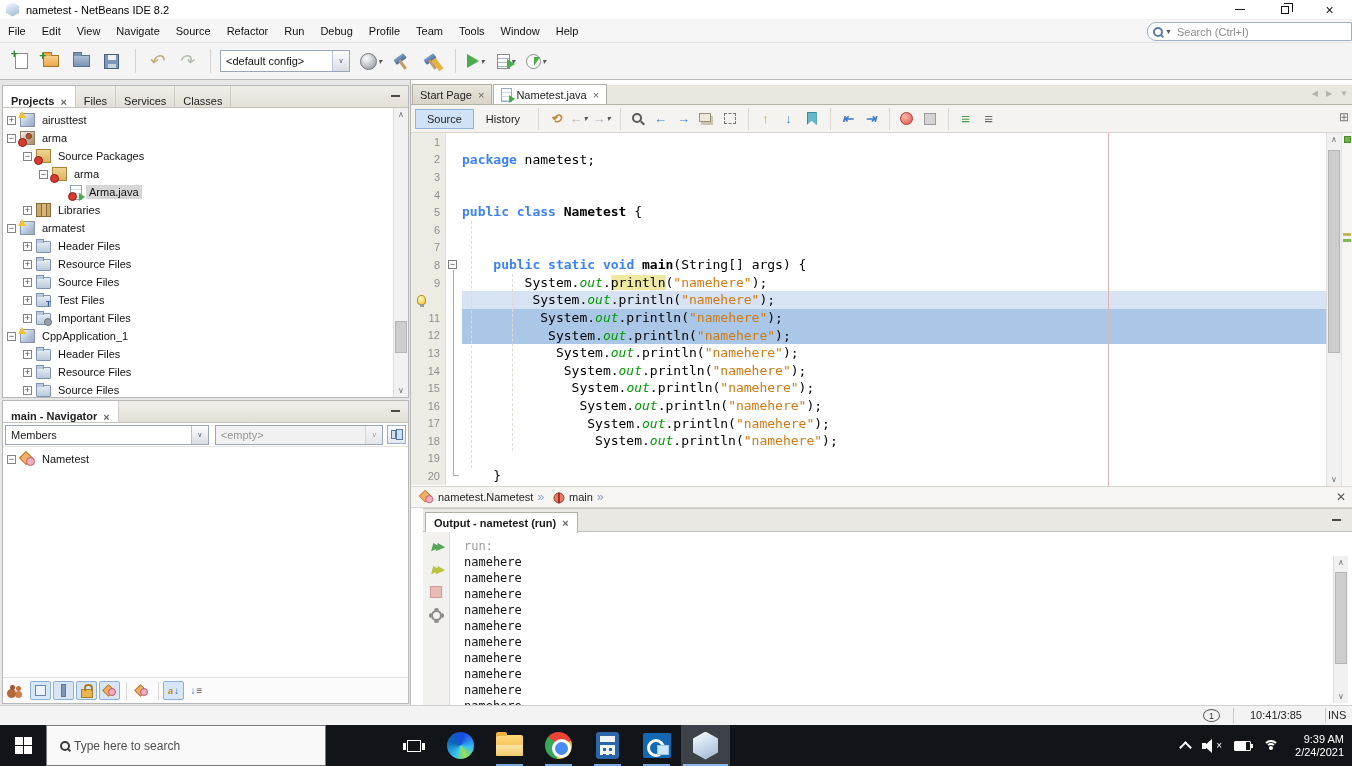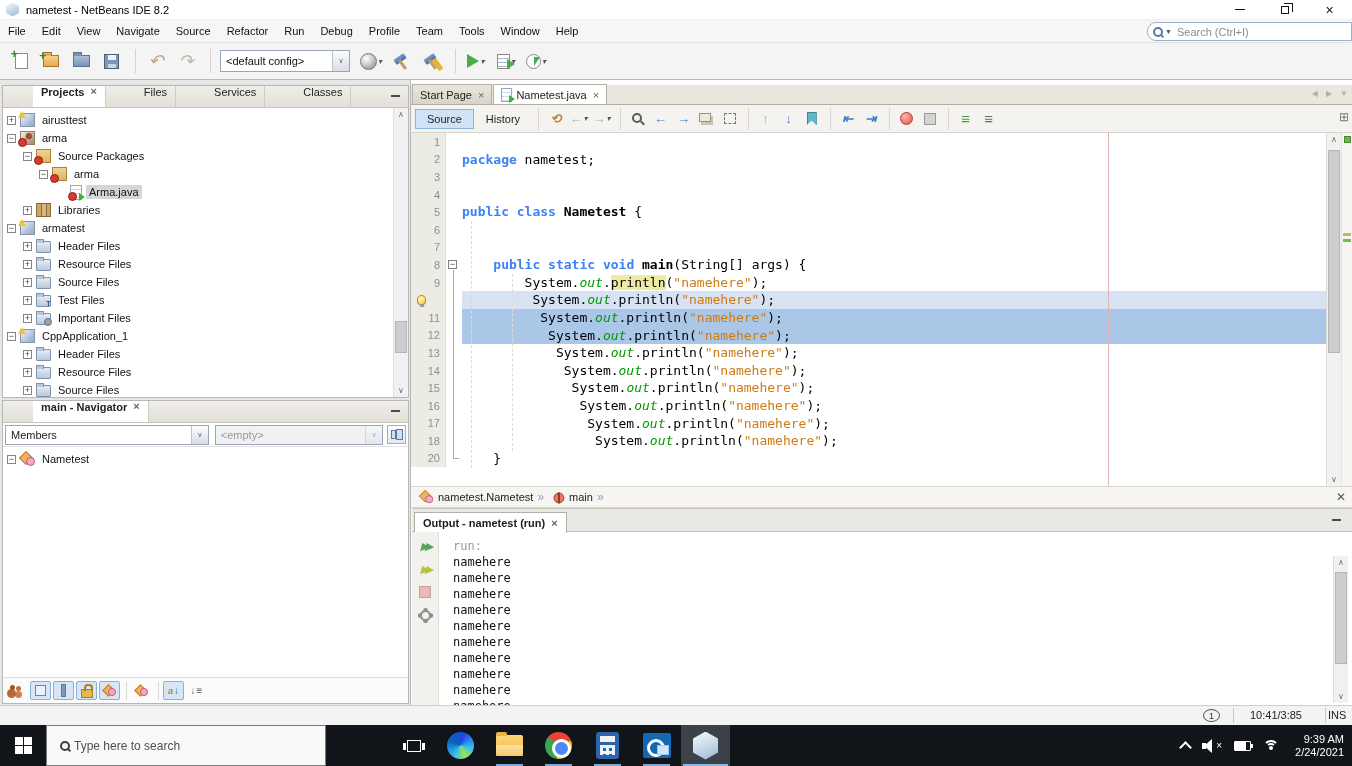--- a/index.html
+++ b/index.html
@@ -64,21 +64,21 @@
   .ic-profile-project:after{content:"";position:absolute;left:7px;top:2px;border-left:6px solid #49ae49;border-top:0 solid transparent;border-bottom:9px solid transparent;}
   #config-combo{width:130px;height:22px;background:#fff;border:1px solid #9aa7b8;display:flex;align-items:center;margin:0 8px 0 2px;}
   #config-combo .cval{flex:1;padding-left:5px;color:#111;}
   .cmb-arr{width:17px;height:100%;background:linear-gradient(#fdfdfd,#d8dde4);border-left:1px solid #b8c2d0;display:flex;align-items:center;justify-content:center;font-size:7px;color:#51627a;flex:none;}
 
   
   .panel{position:absolute;background:#fff;border:1px solid #b7b7b7;}
   #projects-panel{left:2px;top:85px;width:407px;height:313px;}
   #navigator-panel{left:2px;top:400px;width:407px;height:304px;}
   .phead{height:22px;background:linear-gradient(#f0eee9,#e3e0d8);border-bottom:1px solid #c6c3ba;display:flex;align-items:stretch;position:relative;}
-  .htab{display:flex;align-items:flex-start;padding:0 8px;color:#222;border-right:1px solid #cfccc3;margin-left:30px;}
+  .htab{display:flex;align-items:flex-end;padding:0 8px;color:#222;border-right:1px solid #cfccc3;}
   .htab.active{background:#fff;font-weight:bold;}
   .tclose{margin-left:6px;color:#666;font-size:11px;line-height:10px;}
   .pmin{position:absolute;right:6px;top:4px;width:14px;height:12px;display:flex;align-items:center;justify-content:center;}
   .pmin i{width:9px;height:2px;background:#4a4a4a;display:block;}
   .pbody{position:absolute;left:0;right:0;top:22px;bottom:0;overflow:hidden;background:#fff;}
   
   .trow{display:flex;align-items:center;height:18px;white-space:nowrap;}
   .texp{display:inline-block;width:9px;height:9px;border:1px solid #848484;background:#fff;font-size:9px;line-height:7px;text-align:center;color:#444;margin-right:4px;flex:none;}
   .texp.none{visibility:hidden;}
   .tlabel{padding:1px 3px;color:#111;}
@@ -205,21 +205,21 @@
   .stripe-mark{position:absolute;left:1px;width:8px;height:3px;}
 
   
   #breadcrumb-row{position:absolute;left:0;top:406px;right:0;height:22px;background:#f6f5f1;border-top:1px solid #d8d6ce;border-bottom:1px solid #d8d6ce;display:flex;align-items:center;padding-left:8px;}
   .bc-item{display:flex;align-items:center;margin-right:4px;}
   .bc-label{margin-left:2px;color:#222;}
   .bc-sep{color:#8aa0c0;font-size:12px;margin-right:8px;}
   #bc-close{position:absolute;right:6px;top:3px;color:#555;font-size:12px;}
 
   
-  #output-panel{position:absolute;left:1px;top:428px;right:0;height:197px;background:#fff;}
+  #output-panel{position:absolute;left:12px;top:428px;right:0;height:197px;background:#fff;}
   #output-tabs{position:absolute;left:0;top:0;right:0;height:24px;background:#eae8e2;border-top:1px solid #c8c6be;border-bottom:1px solid #c2c0b8;}
   #output-tab{position:absolute;left:2px;top:3px;height:21px;background:#fff;border:1px solid #b3b0a5;border-bottom:none;display:flex;align-items:center;padding:0 8px;font-weight:bold;}
   #out-min{position:absolute;right:8px;top:6px;width:12px;height:10px;}
   #out-min i{display:block;width:9px;height:2px;background:#4a4a4a;margin-top:4px;}
   #output-body{position:absolute;left:0;top:24px;right:0;bottom:0;}
   #out-icons{position:absolute;left:0;top:0;bottom:0;width:27px;background:#f2f1ed;border-right:1px solid #dddcd6;display:flex;flex-direction:column;align-items:center;padding-top:4px;}
   .obtn{width:21px;height:20px;display:flex;align-items:center;justify-content:center;margin-bottom:3px;}
   .oi-rerun:before{content:"▶▶";letter-spacing:-4px;color:#57a557;font-size:11px;}
   .oi-rerun-with-different-args:before{content:"▶▶";letter-spacing:-4px;color:#b9c23c;font-size:11px;}
   .oi-stop:before{content:"";width:10px;height:10px;background:#eabab6;border:1px solid #cf9f9b;display:block;}
@@ -733,20 +733,25 @@
             <span class="ln">17</span>
             <span class="fold mid"></span>
             <span class="ct"><span class="tk-pl">                System.</span><span class="tk-fld">out</span><span class="tk-pl">.println(</span><span class="tk-str">"namehere"</span><span class="tk-pl">);</span></span>
           </div>
           <div class="cl">
             <span class="ln">18</span>
             <span class="fold mid"></span>
             <span class="ct"><span class="tk-pl">                 System.</span><span class="tk-fld">out</span><span class="tk-pl">.println(</span><span class="tk-str">"namehere"</span><span class="tk-pl">);</span></span>
           </div>
           <div class="cl">
+            <span class="ln">19</span>
+            <span class="fold mid"></span>
+            <span class="ct"></span>
+          </div>
+          <div class="cl">
             <span class="ln">20</span>
             <span class="fold end"></span>
             <span class="ct"><span class="tk-pl">    }</span></span>
           </div>
         </div>
       <div class="iguide" id="ig1"></div>
       <div class="iguide" id="ig2"></div>
       <div id="margin-line"></div>
       <div class="sbv" id="ed-scroll" style="position:absolute">
         <span class="sb-btn" style="top:0">∧</span>

